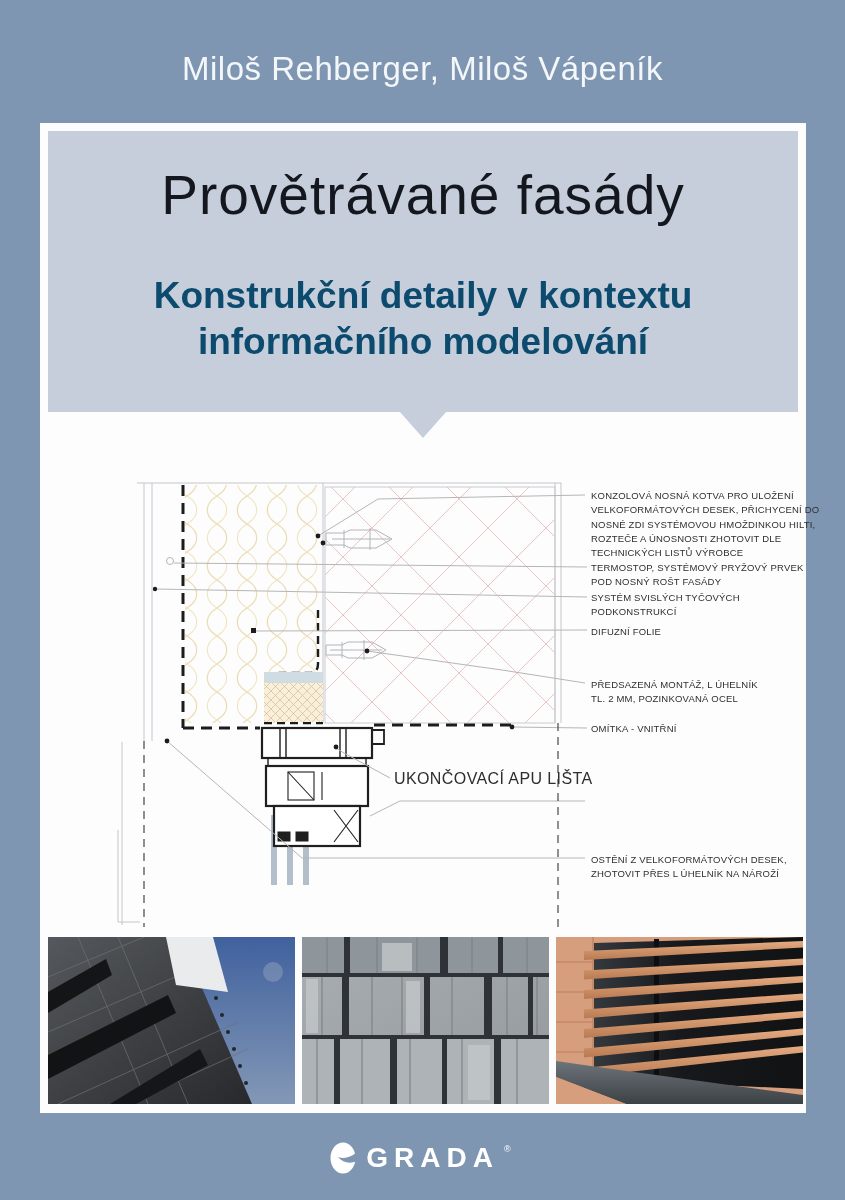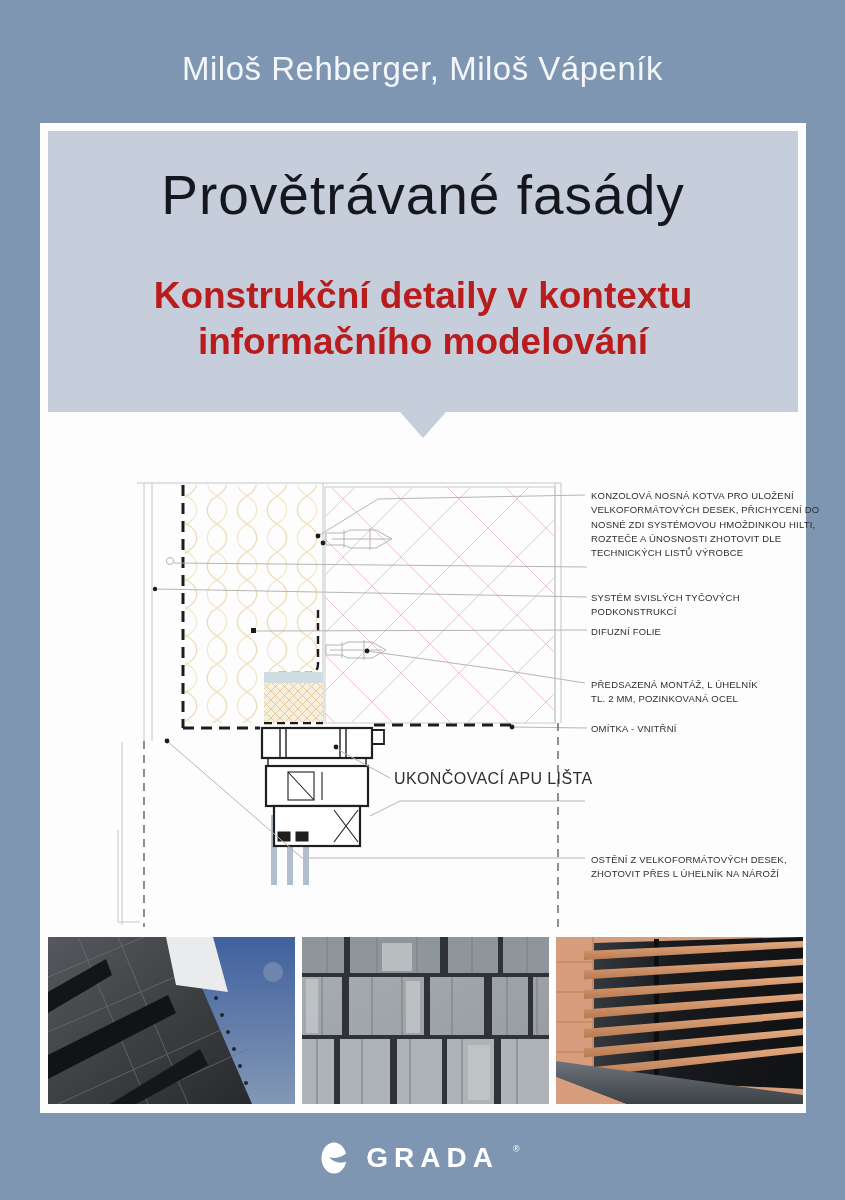--- a/index.html
+++ b/index.html
@@ -24,40 +24,40 @@
     position:absolute;left:50%;bottom:-26px;margin-left:-23px;
     width:0;height:0;border-left:23px solid transparent;
     border-right:23px solid transparent;border-top:26px solid #c5ceda;
   }
   .book-title{
     position:absolute;top:32px;left:0;width:750px;text-align:center;
     font-size:55px;font-weight:400;color:#15171f;letter-spacing:1px;
   }
   .book-subtitle{
     position:absolute;top:142px;left:0;width:750px;text-align:center;
-    font-size:37px;font-weight:700;color:#b91c1c;line-height:46px;
+    font-size:37px;font-weight:700;color:#0c4a6e;line-height:46px;
   }
   .drawing{position:absolute;left:50px;top:412px;width:766px;height:490px;margin-left:32px;}
   .drawing svg{position:absolute;left:0;top:0;}
   .anno{
     position:absolute;left:509px;width:255px;
     font-size:9.5px;line-height:14.3px;color:#2e2e2e;
     letter-spacing:.2px;white-space:pre-line;font-weight:400;
   }
   .anno-center{
     position:absolute;left:312px;top:358px;width:220px;
     font-size:16px;color:#2e2e2e;letter-spacing:.4px;white-space:nowrap;
   }
   .photos{position:absolute;left:0;top:937px;width:845px;height:167px;}
   .photo{position:absolute;top:0;height:167px;width:247px;overflow:hidden;}
   .photo svg{display:block;}
   .photo1{left:48px;}  .photo2{left:302px;}  .photo3{left:556px;}
   .logo{
     position:absolute;left:0;top:1138px;width:845px;height:40px;
-    display:flex;align-items:center;justify-content:center;gap:18px;
+    display:flex;align-items:center;justify-content:center;gap:9px;
   }
   .logo-word{
     font-size:28px;font-weight:700;color:#ffffff;letter-spacing:6px;
     font-family:"Liberation Sans",sans-serif;
   }
   .logo-reg{font-size:9px;color:#ffffff;vertical-align:top;position:relative;top:-9px;left:-4px;}
 </style>
 </head>
 <body>
 
@@ -168,20 +168,22 @@
         <path d="M62,329 V515"></path>
         <path d="M476,311 V517"></path>
       </g>
     </svg>
 
     <div class="anno" style="top:77px">KONZOLOVÁ NOSNÁ KOTVA PRO ULOŽENÍ
 VELKOFORMÁTOVÝCH DESEK, PŘICHYCENÍ DO
 NOSNÉ ZDI SYSTÉMOVOU HMOŽDINKOU HILTI,
 ROZTEČE A ÚNOSNOSTI ZHOTOVIT DLE
 TECHNICKÝCH LISTŮ VÝROBCE</div>
+    <div class="anno" style="top:149px">TERMOSTOP, SYSTÉMOVÝ PRYŽOVÝ PRVEK
+POD NOSNÝ ROŠT FASÁDY</div>
     <div class="anno" style="top:179px">SYSTÉM SVISLÝCH TYČOVÝCH
 PODKONSTRUKCÍ</div>
     <div class="anno" style="top:213px">DIFUZNÍ FOLIE</div>
     <div class="anno" style="top:266px">PŘEDSAZENÁ MONTÁŽ, L ÚHELNÍK
 TL. 2 MM, POZINKOVANÁ OCEL</div>
     <div class="anno" style="top:310px">OMÍTKA - VNITŘNÍ</div>
     <div class="anno" style="top:441px">OSTĚNÍ Z VELKOFORMÁTOVÝCH DESEK,
 ZHOTOVIT PŘES L ÚHELNÍK NA NÁROŽÍ</div>
     <div class="anno-center">UKONČOVACÍ APU LIŠTA</div>
   </div>

